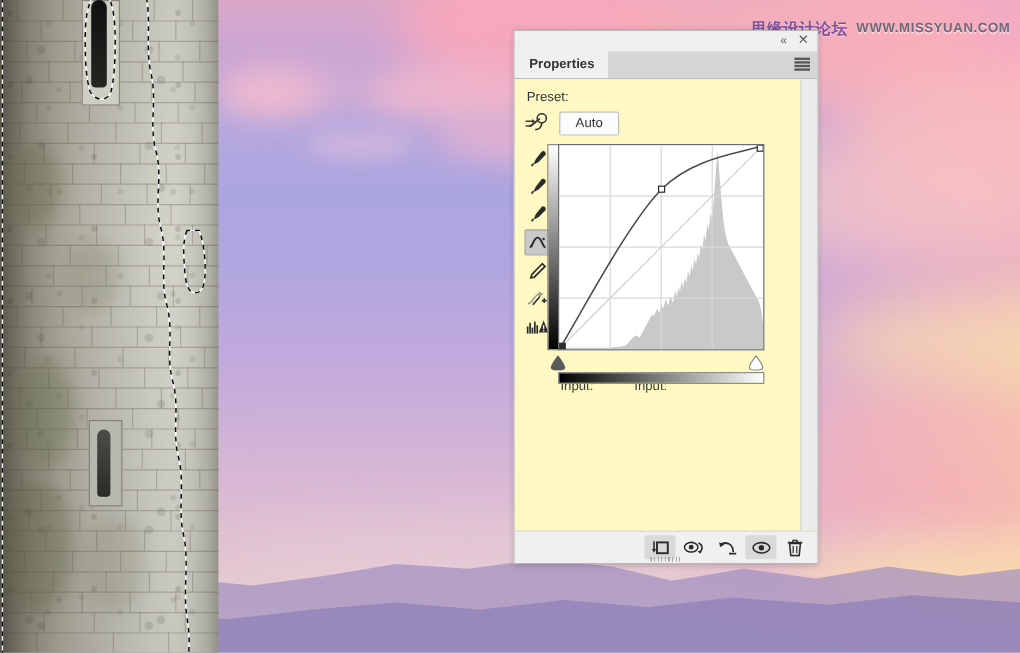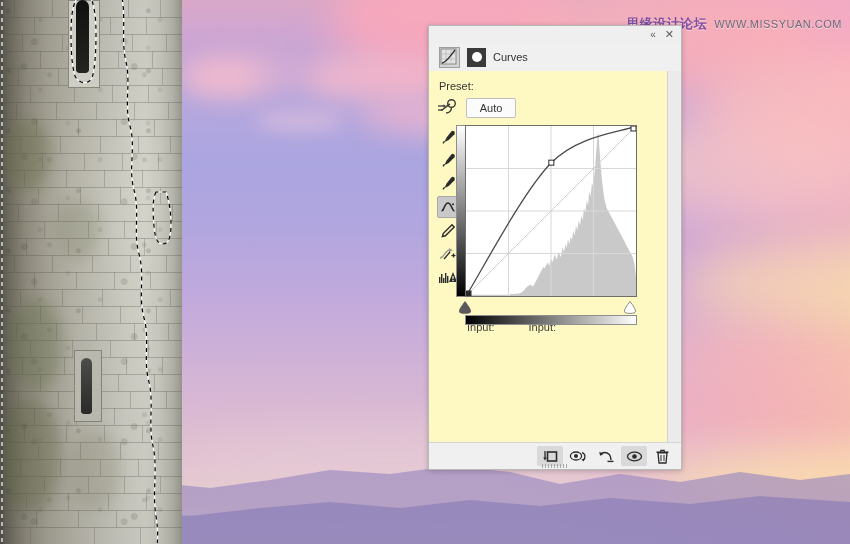--- a/index.html
+++ b/index.html
@@ -86,21 +86,21 @@
   }
   .ants .w{stroke:#fff;stroke-dasharray:none;stroke-width:1.2;}
 
   
   .watermark{
     position:absolute;top:15px;right:8px;display:flex;align-items:center;gap:7px;
     font-size:13px;letter-spacing:.5px;
   }
   .wm-cn{color:#7e4ea0;font-weight:bold;text-shadow:0 1px 0 rgba(255,255,255,.45);}
   .wm-en{color:#6a6a7a;font-size:11px;font-family:"Liberation Sans", sans-serif;
-         text-shadow:0 1px 0 rgba(255,255,255,.5);}
+         text-shadow:0 1px 0 rgba(255,255,255,.5);font-weight:bold;}
 
   
   .panel{
     position:absolute;left:428px;top:25px;width:252px;height:443px;
     background:#f0f0f0;border:1px solid #b9b9b9;
     box-shadow:0 1px 5px rgba(0,0,0,.22);
     font-size:11px;color:#2b2b2b;
     display:flex;flex-direction:column;
   }
   .panel-topbar{
@@ -441,37 +441,33 @@
     <span class="wm-en">WWW.MISSYUAN.COM</span>
   </div>
 
   <div class="panel">
 
     <div class="panel-topbar">
       <span class="tb-ico">«</span>
       <span class="tb-ico tb-close">✕</span>
     </div>
 
-
-    <div class="title-row">
-      <div class="curves-ico">
-        <svg width="17" height="17" viewBox="0 0 17 17">
-          <rect x="1" y="1" width="15" height="15" fill="#e3e3e3" stroke="#8a8a8a" stroke-width="1"></rect>
-          <line x1="6" y1="1" x2="6" y2="16" stroke="#b5b5b5" stroke-width=".7"></line>
-          <line x1="11" y1="1" x2="11" y2="16" stroke="#b5b5b5" stroke-width=".7"></line>
-          <line x1="1" y1="6" x2="16" y2="6" stroke="#b5b5b5" stroke-width=".7"></line>
-          <line x1="1" y1="11" x2="16" y2="11" stroke="#b5b5b5" stroke-width=".7"></line>
-          <path d="M2,15 C7,14 10,8 15,2" stroke="#2b2b2b" stroke-width="1.3" fill="none"></path>
-        </svg>
-      </div>
-      <div class="mask-ico">
-          <div class="dot"></div>
+    <div class="tabrow">
+      <div class="tab">
+        <span>Properties</span>
+      </div>
+      <div class="tabfill"></div>
+      <div class="burger">
+          <i></i>
+          <i></i>
+          <i></i>
+          <i></i>
         </div>
-      <div class="title-txt">Curves</div>
     </div>
+
 
     <div class="body">
       <div class="content">
 
         <div class="preset-row">
           <span class="lbl">Preset:</span>
         </div>
 
         <div class="chan-row">
           <div class="chan-ico">

